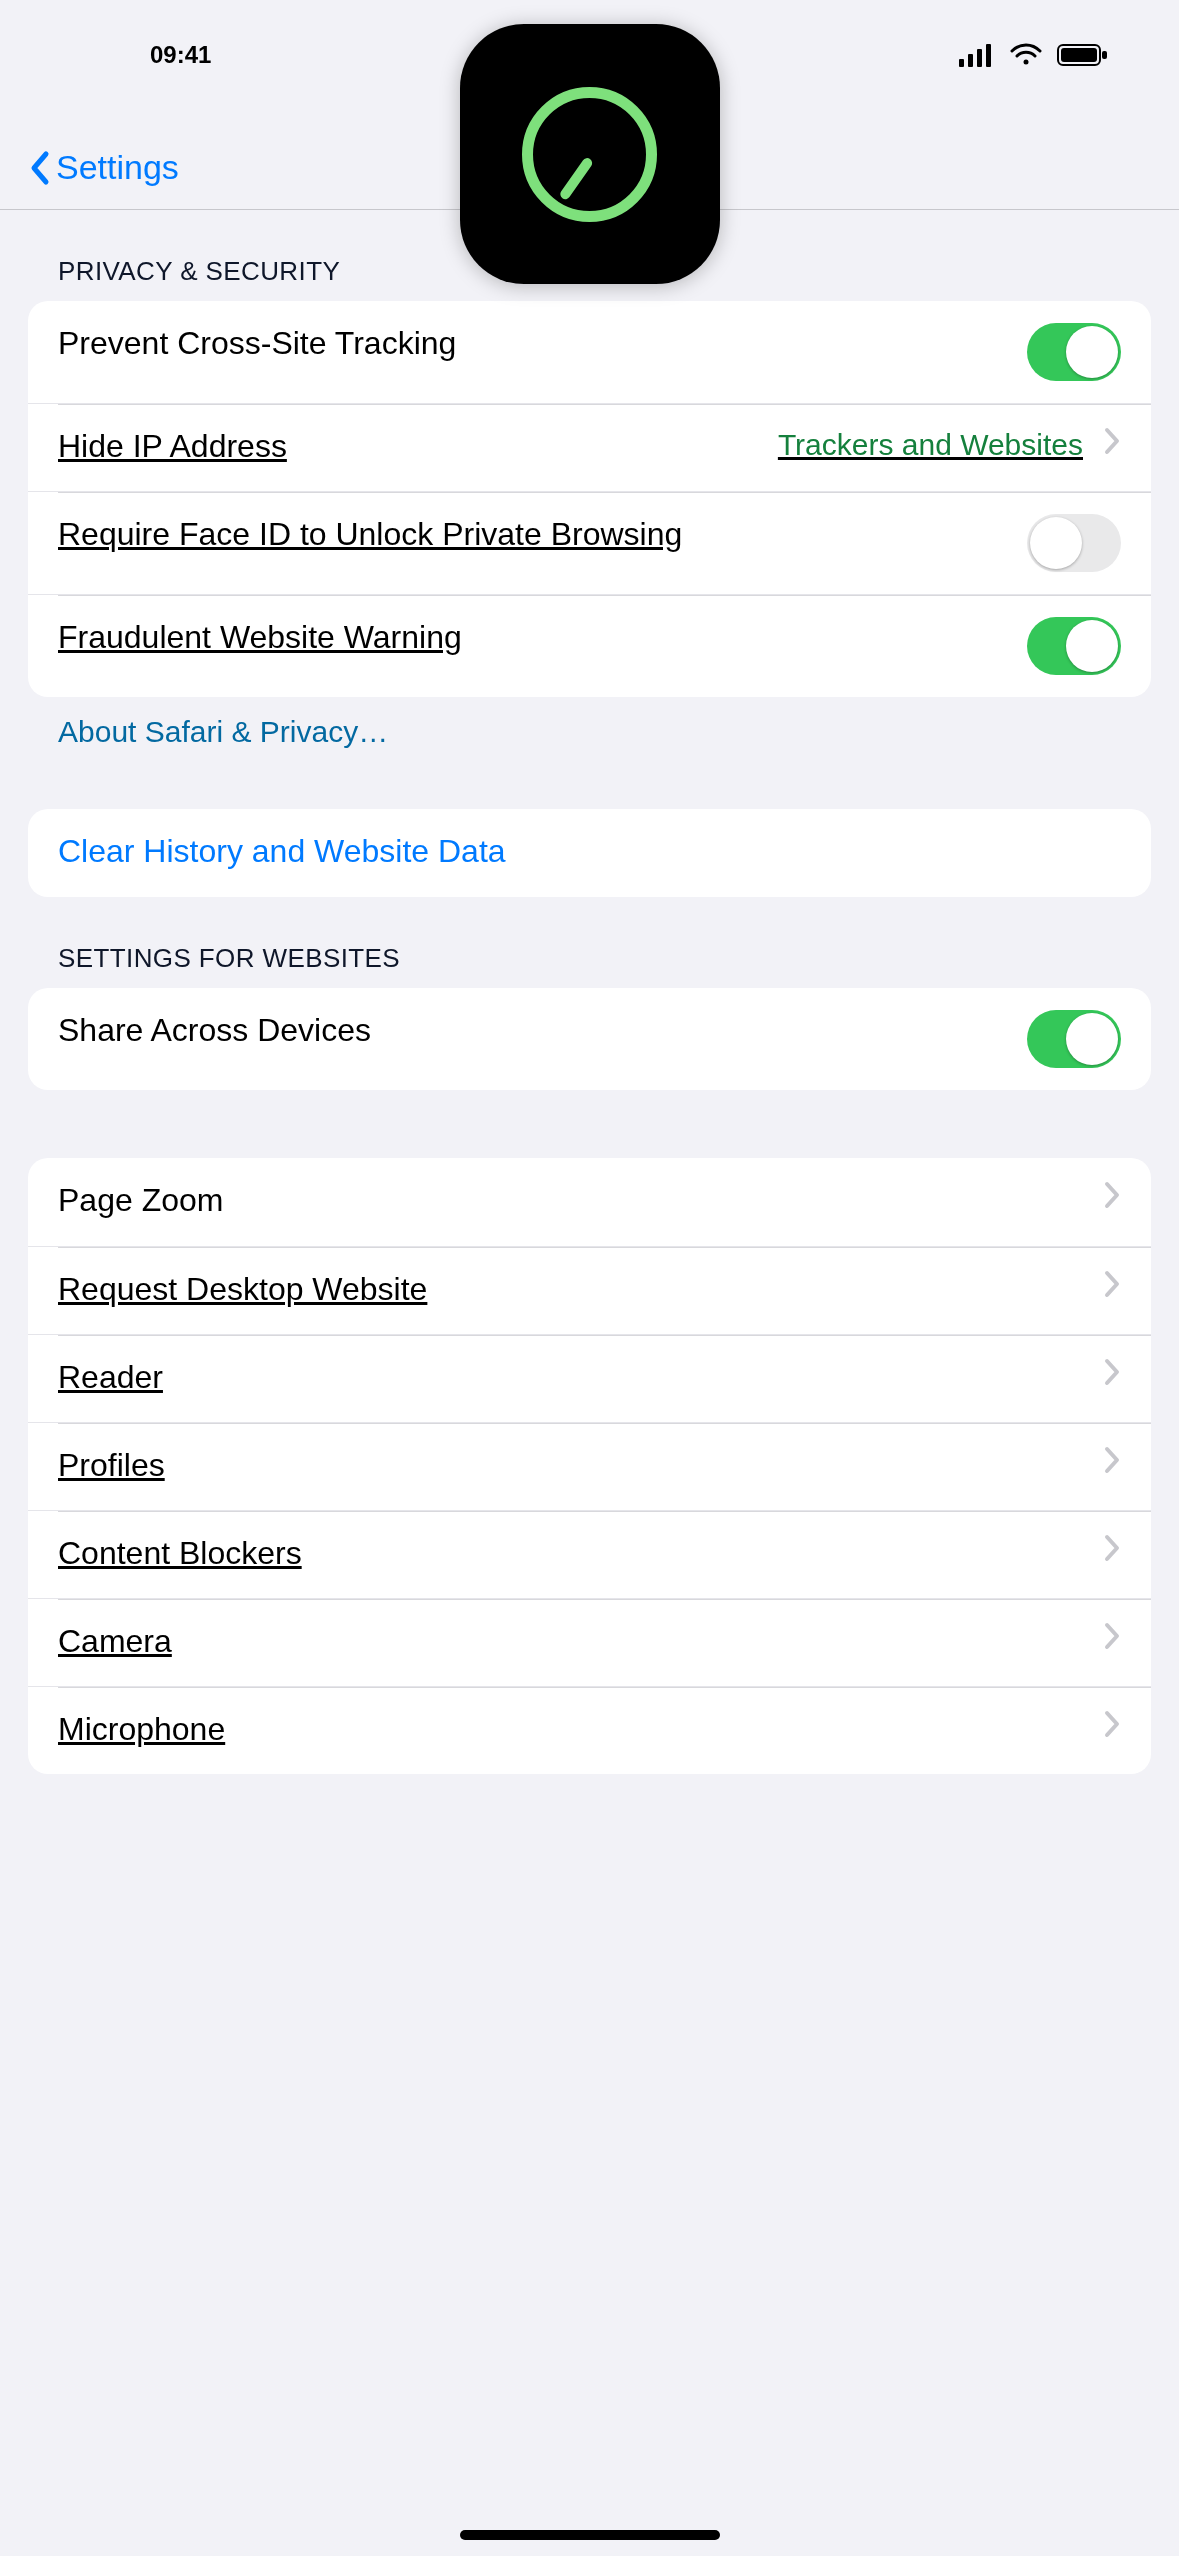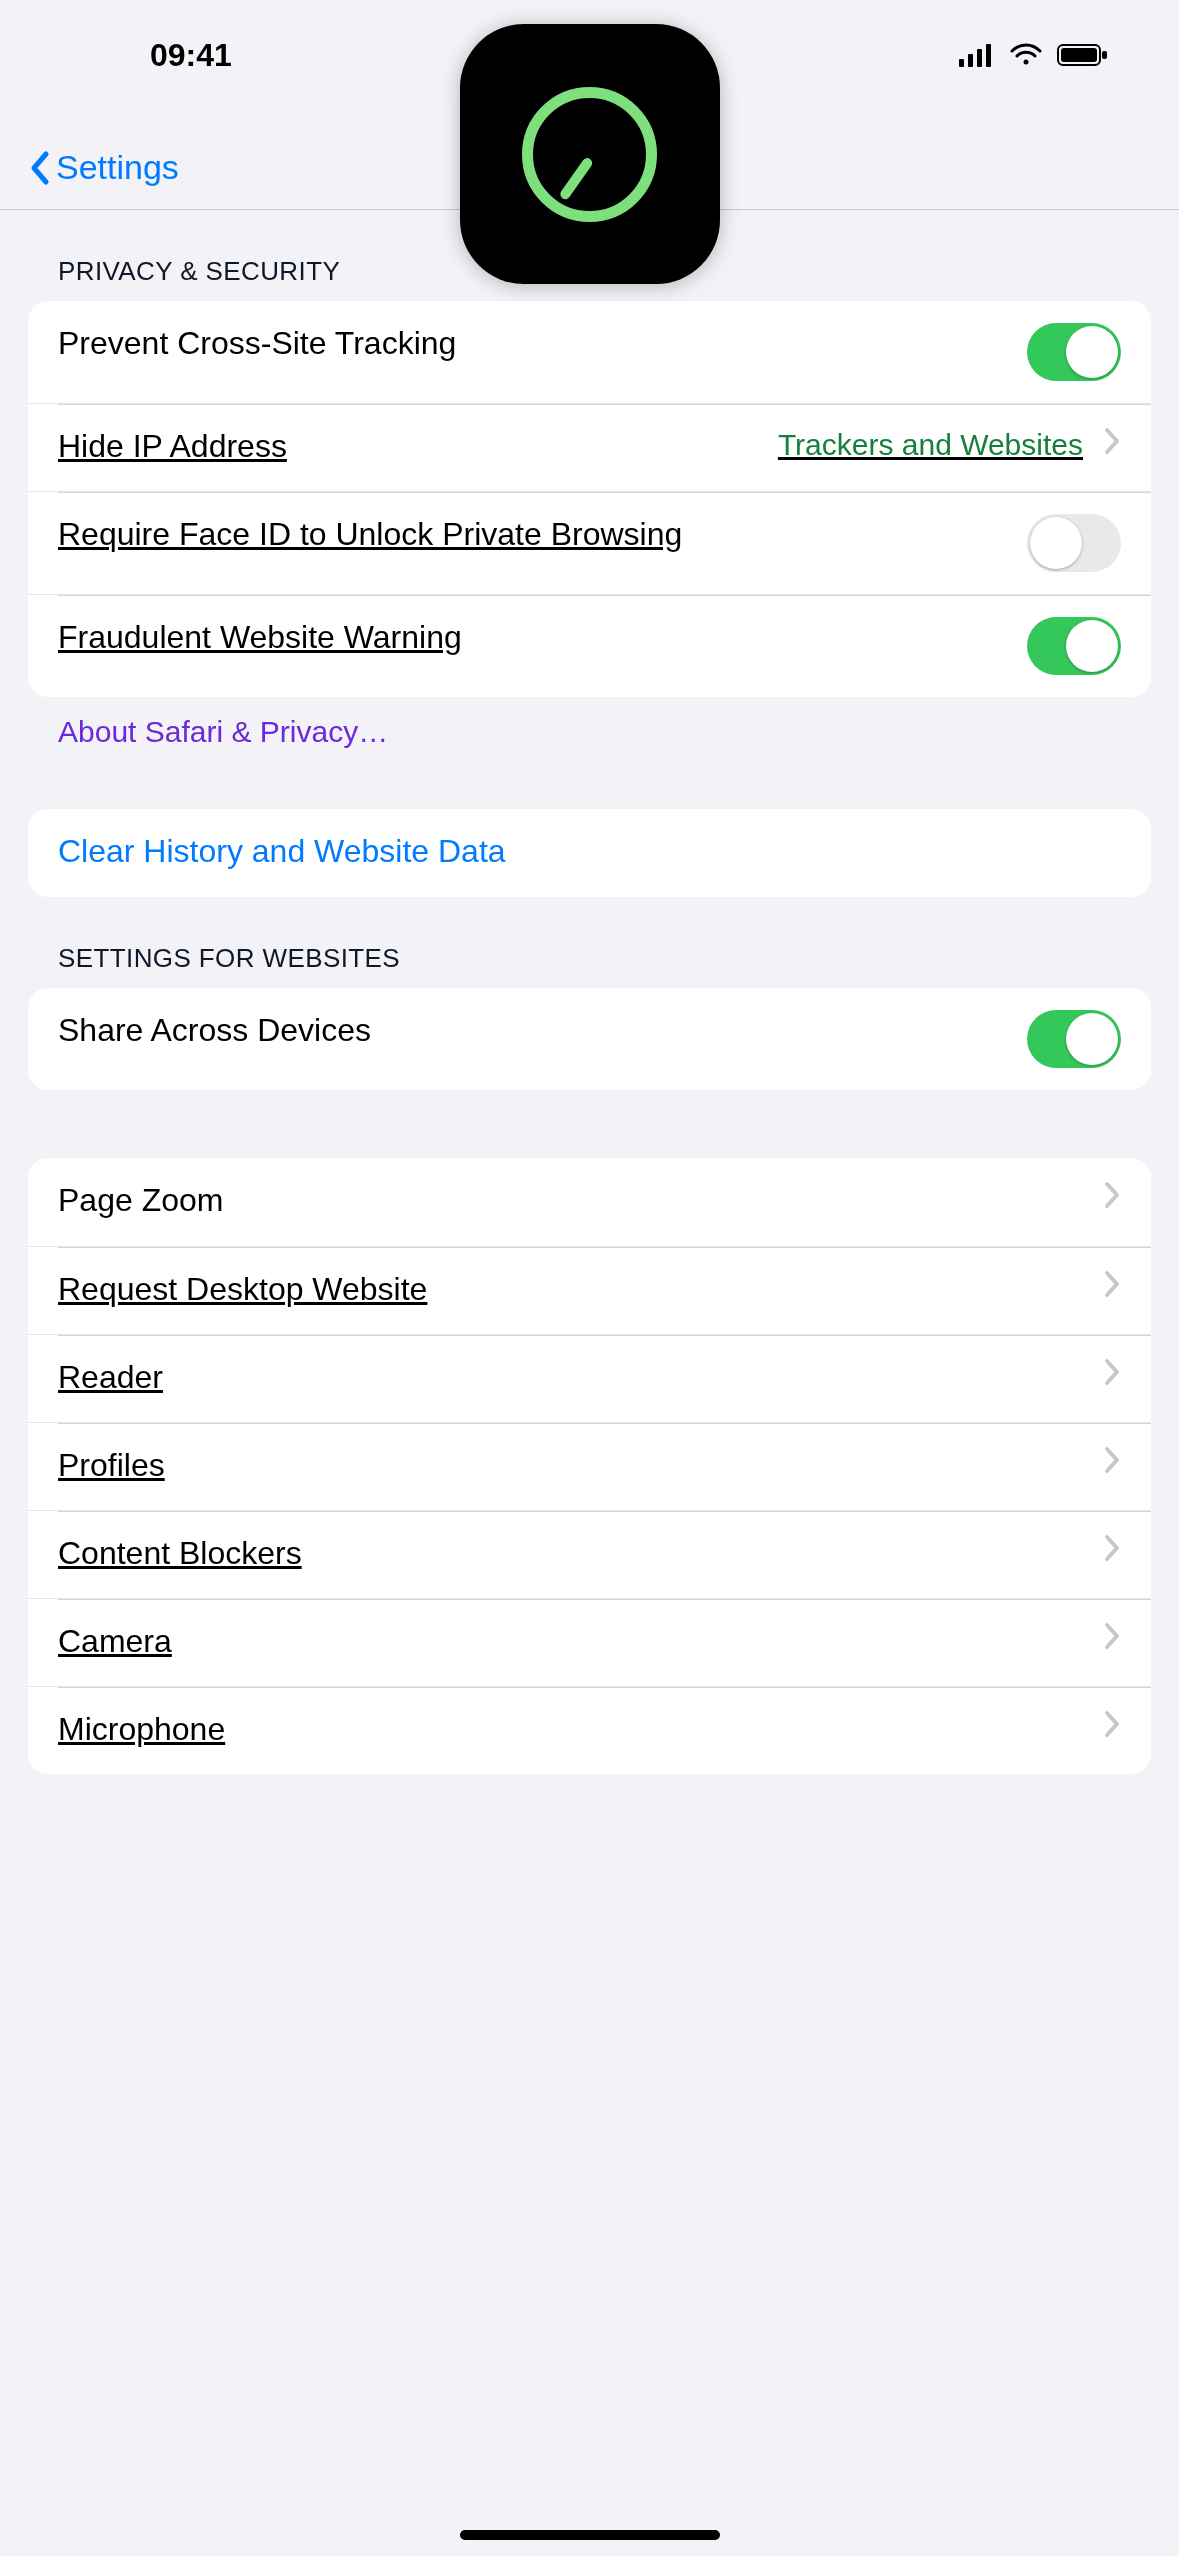--- a/index.html
+++ b/index.html
@@ -14,21 +14,21 @@
   }
 
   
   .status-bar {
     height: 110px;
     display: flex;
     align-items: center;
     justify-content: space-between;
     padding: 0 70px 0 150px;
     font-weight: 600;
-    font-size: 32px;
+    font-size: 24px;
   }
   .status-right { display:flex; align-items:center; gap:14px; }
   .status-right svg { display:block; }
 
   
   .nav-header {
     height: 100px;
     display:flex;
     align-items:flex-end;
     padding: 0 28px 22px 28px;
@@ -85,21 +85,21 @@
     font-size: 26px;
     color:#0f172a;
     text-transform: uppercase;
     letter-spacing: 0.4px;
     padding: 46px 58px 14px 58px;
     font-weight: 400;
   }
   .section-footer {
     font-size: 30px;
     padding: 18px 58px 0 58px;
-    color:#6d28d9;
+    color:#0369a1;
   }
 
   .group {
     background:#ffffff;
     border-radius: 20px;
     margin: 0 28px;
     overflow:hidden;
   }
   .group + .group { margin-top: 60px; }
 

